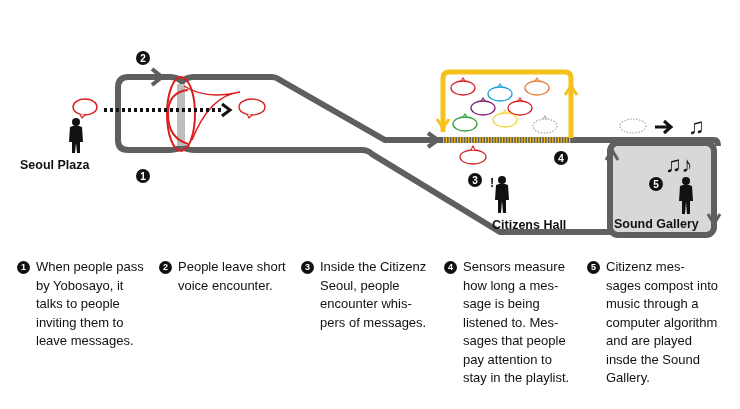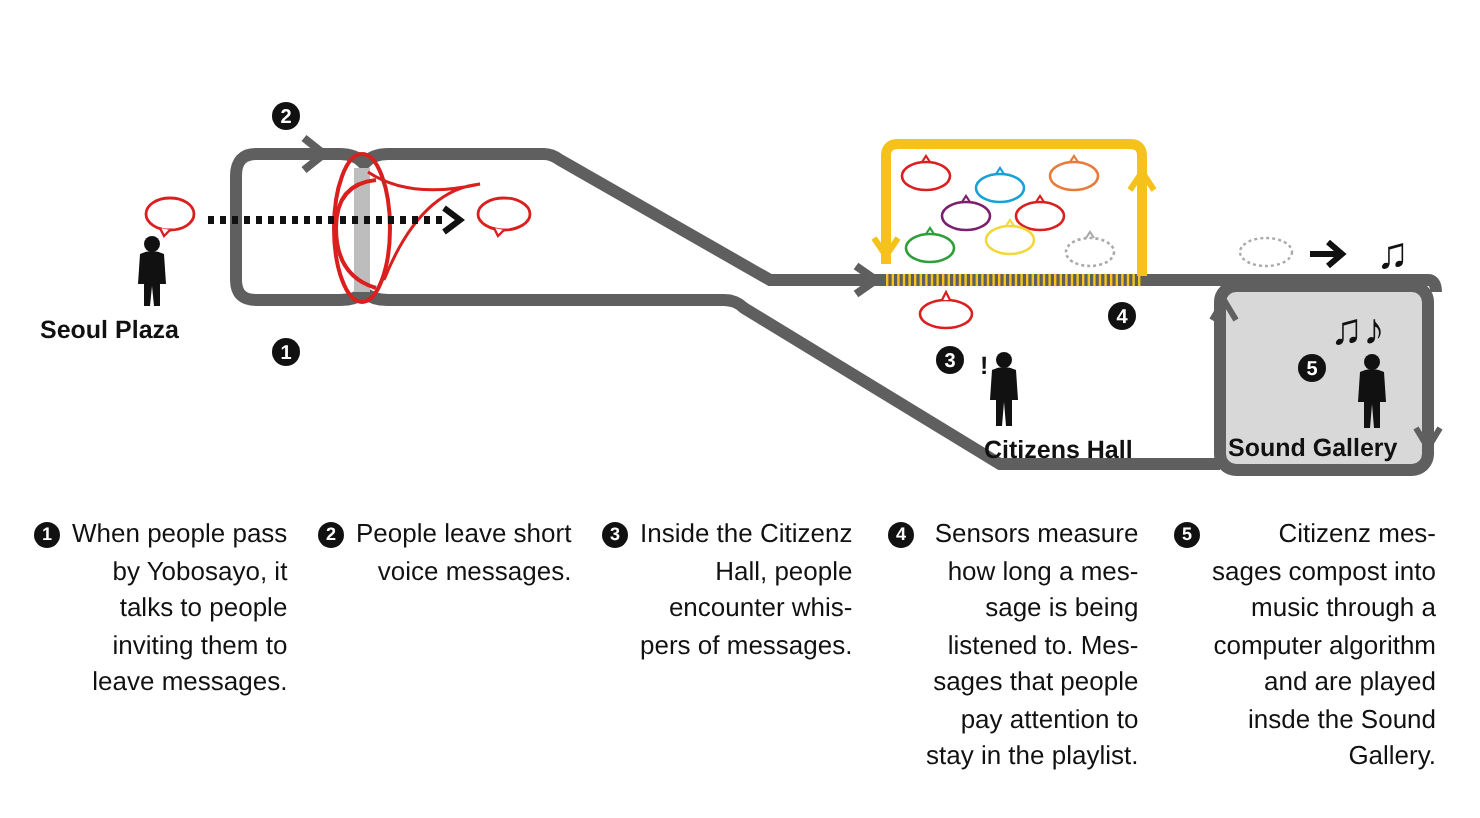--- a/index.html
+++ b/index.html
@@ -2,21 +2,21 @@
 <html><head>
   <meta charset="utf-8">
   <style>
     html, body { margin: 0; padding: 0; background: #ffffff; }
     body { width: 740px; height: 409px; position: relative; overflow: hidden; font-family: "Liberation Sans", sans-serif; }
     #diagram { position: absolute; left: 0; top: 0; }
     .lbl { font-family: "Liberation Sans", sans-serif; font-weight: bold; font-size: 12.5px; fill: #111; }
     .num-txt { font-family: "Liberation Sans", sans-serif; font-weight: bold; font-size: 10px; fill: #fff; }
     .cap { position: absolute; top: 258px; font-family: "Liberation Sans", sans-serif; font-size: 13px; line-height: 18.5px; color: #111; }
     .cap .badge { position: absolute; left: -19px; top: 3px; width: 13px; height: 13px; border-radius: 50%; background: #111; color: #fff; font-size: 9px; font-weight: bold; line-height: 13px; text-align: center; }
-    .cap .txt { white-space: pre-line; display: block; text-align: right; }
+    .cap .txt { white-space: pre-line; display: block; }
   </style>
 </head>
 <body>
 
 <svg id="diagram" width="740" height="250" viewBox="0 0 740 250">
   <defs>
     <marker id="arrGray" markerWidth="6" markerHeight="6" refX="3" refY="3" orient="auto">
       <path d="M0,0 L4,3 L0,6" fill="none" stroke="#5f5f5f" stroke-width="1.4"></path>
     </marker>
   </defs>
@@ -146,26 +146,26 @@
   <span class="badge">1</span>
   <span class="txt">When people pass
 by Yobosayo, it
 talks to people
 inviting them to
 leave messages.</span>
 </div>
 <div class="cap" style="left:178px;">
   <span class="badge">2</span>
   <span class="txt">People leave short
-voice messages.</span>
+voice encounter.</span>
 </div>
 <div class="cap" style="left:320px;">
   <span class="badge">3</span>
   <span class="txt">Inside the Citizenz
-Hall, people
+Seoul, people
 encounter whis-
 pers of messages.</span>
 </div>
 <div class="cap" style="left:463px;">
   <span class="badge">4</span>
   <span class="txt">Sensors measure
 how long a mes-
 sage is being
 listened to. Mes-
 sages that people

